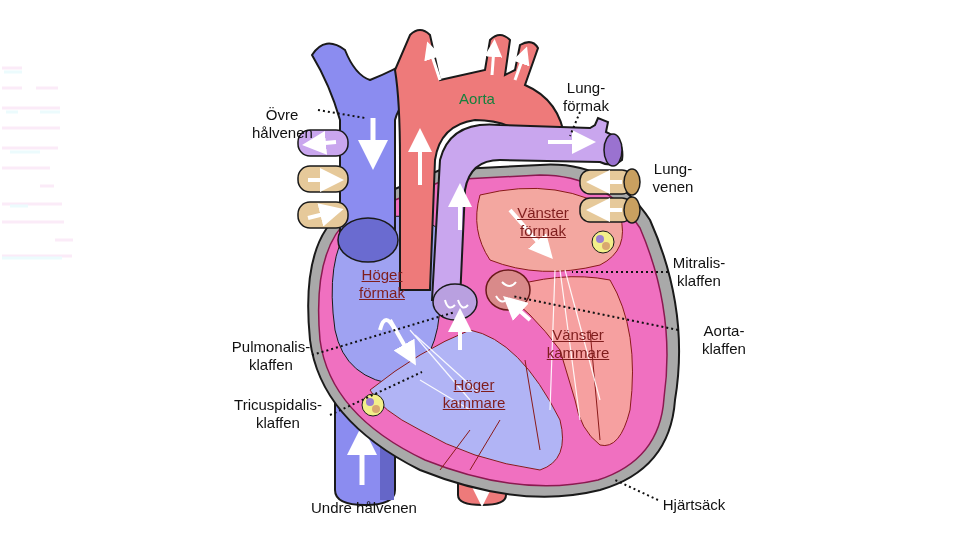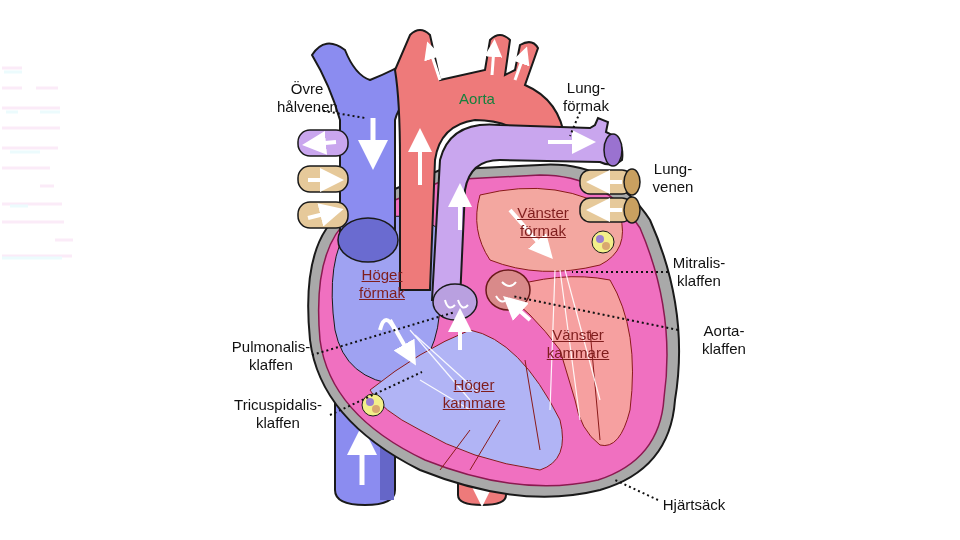--- a/index.html
+++ b/index.html
@@ -132,21 +132,21 @@
       <path d="M318 110 L365 118"></path>
       <path d="M580 112 L570 136"></path>
       <path d="M668 272 L572 272"></path>
       <path d="M678 330 L512 296"></path>
       <path d="M312 355 L455 312"></path>
       <path d="M330 415 L422 372"></path>
       <path d="M658 500 L615 480"></path>
     </g>
   </svg>
 
-  <div class="lbl" style="left:252px;top:80px;width:60px;margin-left:25px;">
+  <div class="lbl" style="left:252px;top:106px;width:60px;">
     <span>Övre</span>
     <span>hålvenen</span>
   </div>
   <div class="lbl aorta-lbl" style="left:452px;top:90px;width:50px;">
     <span>Aorta</span>
   </div>
   <div class="lbl" style="left:556px;top:79px;width:60px;">
     <span>Lung-</span>
     <span>förmak</span>
   </div>
@@ -179,16 +179,19 @@
     <span>kammare</span>
   </div>
   <div class="lbl" style="left:222px;top:396px;width:112px;">
     <span>Tricuspidalis-</span>
     <span>klaffen</span>
   </div>
   <div class="lbl inner" style="left:436px;top:376px;width:76px;">
     <span>Höger</span>
     <span>kammare</span>
   </div>
+  <div class="lbl" style="left:302px;top:499px;width:124px;">
+    <span>Undre hålvenen</span>
+  </div>
   <div class="lbl" style="left:656px;top:496px;width:76px;">
     <span>Hjärtsäck</span>
   </div>
 </div>
 
 </body></html>

